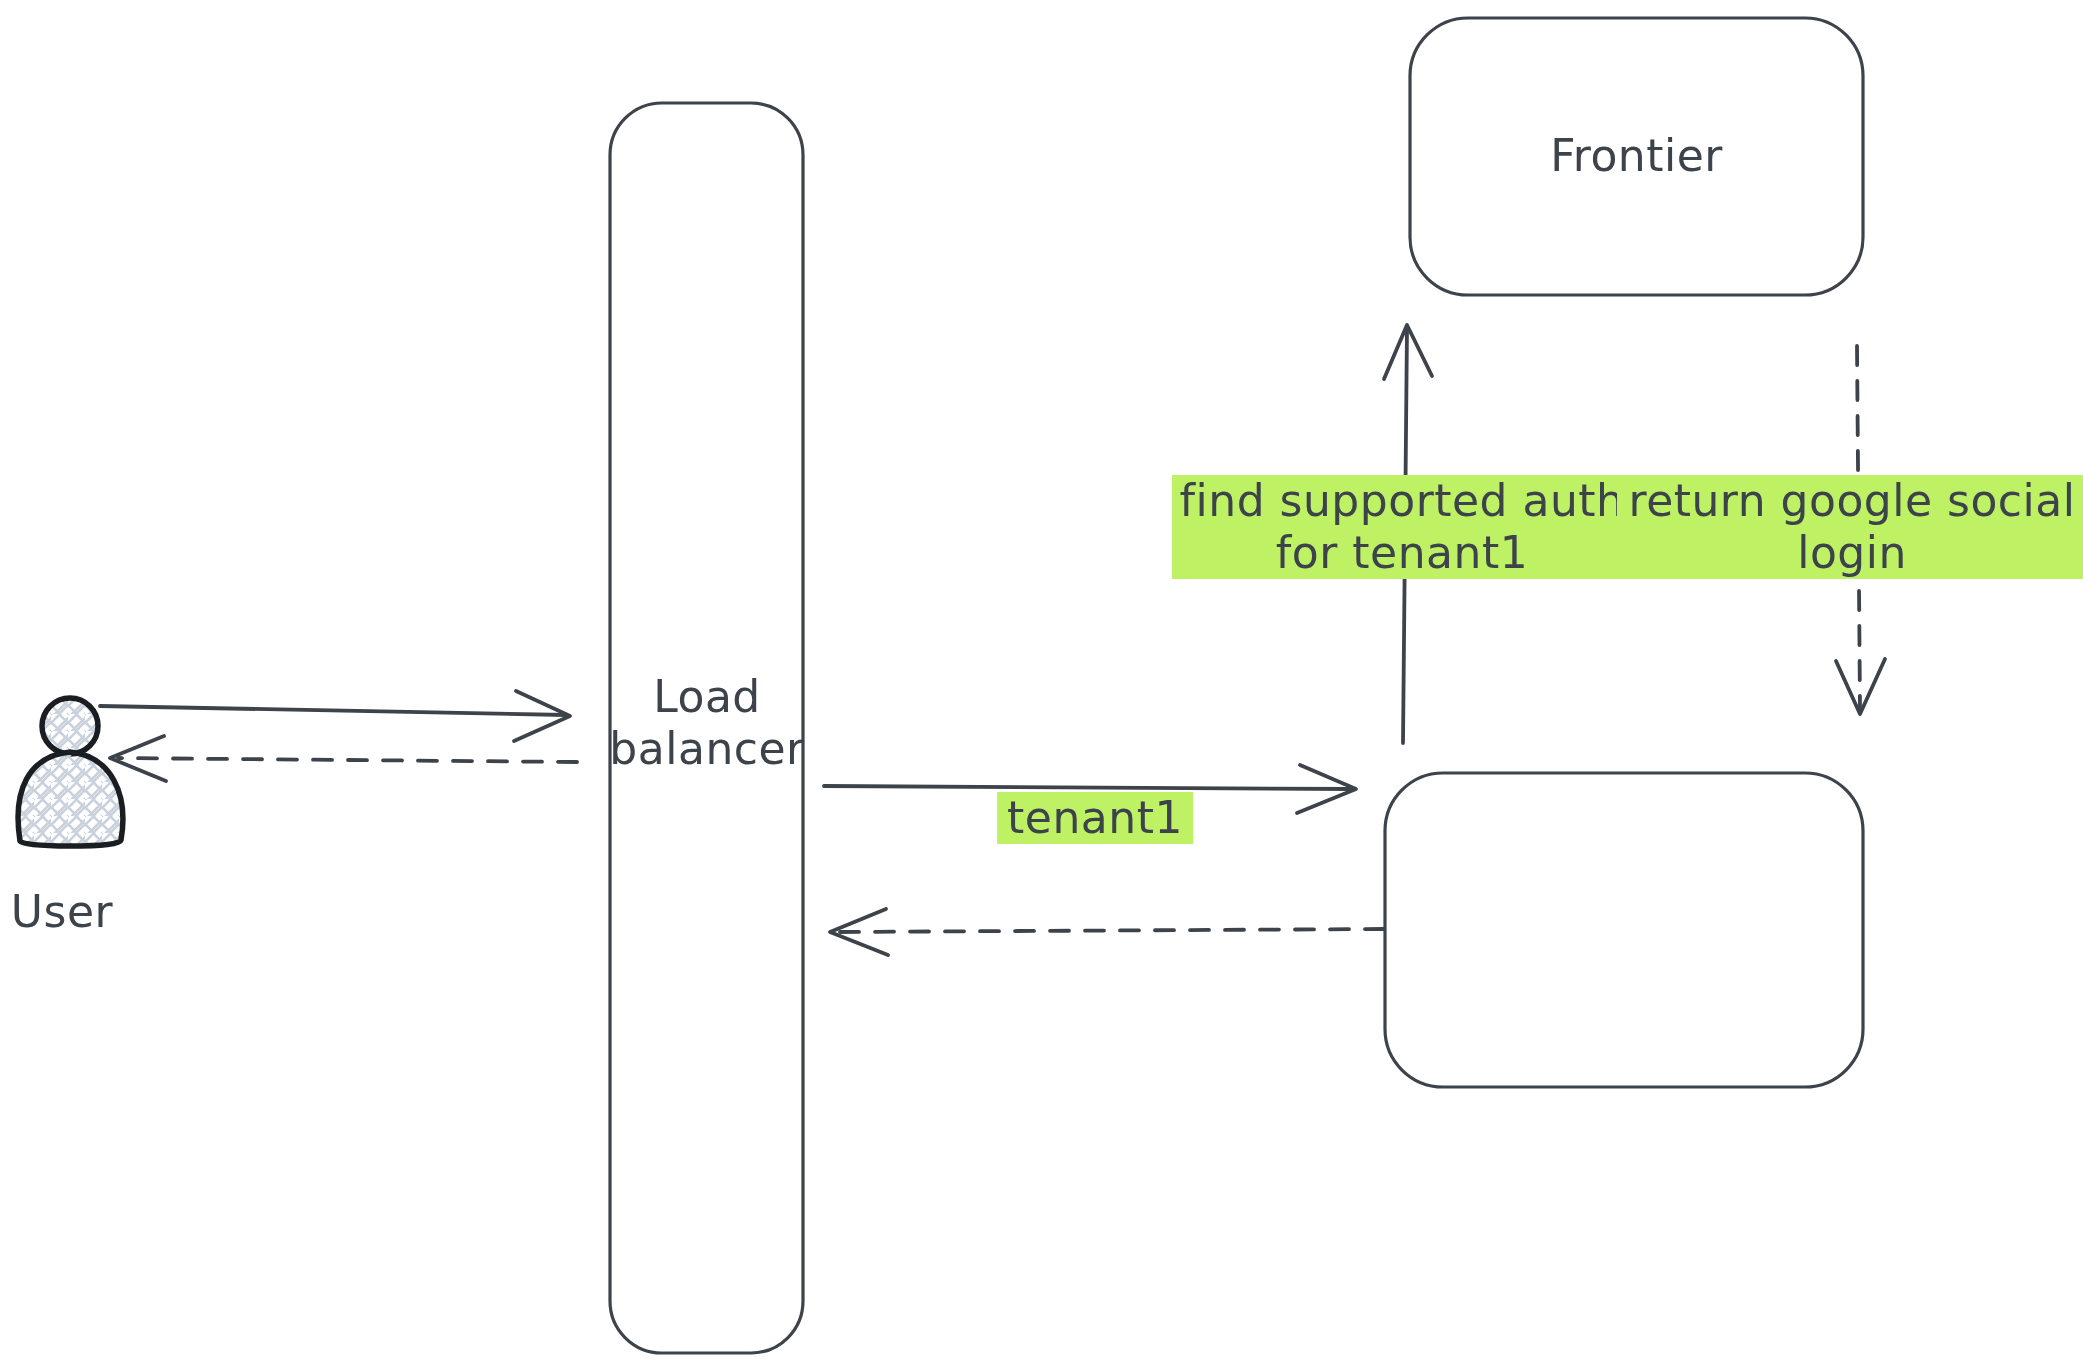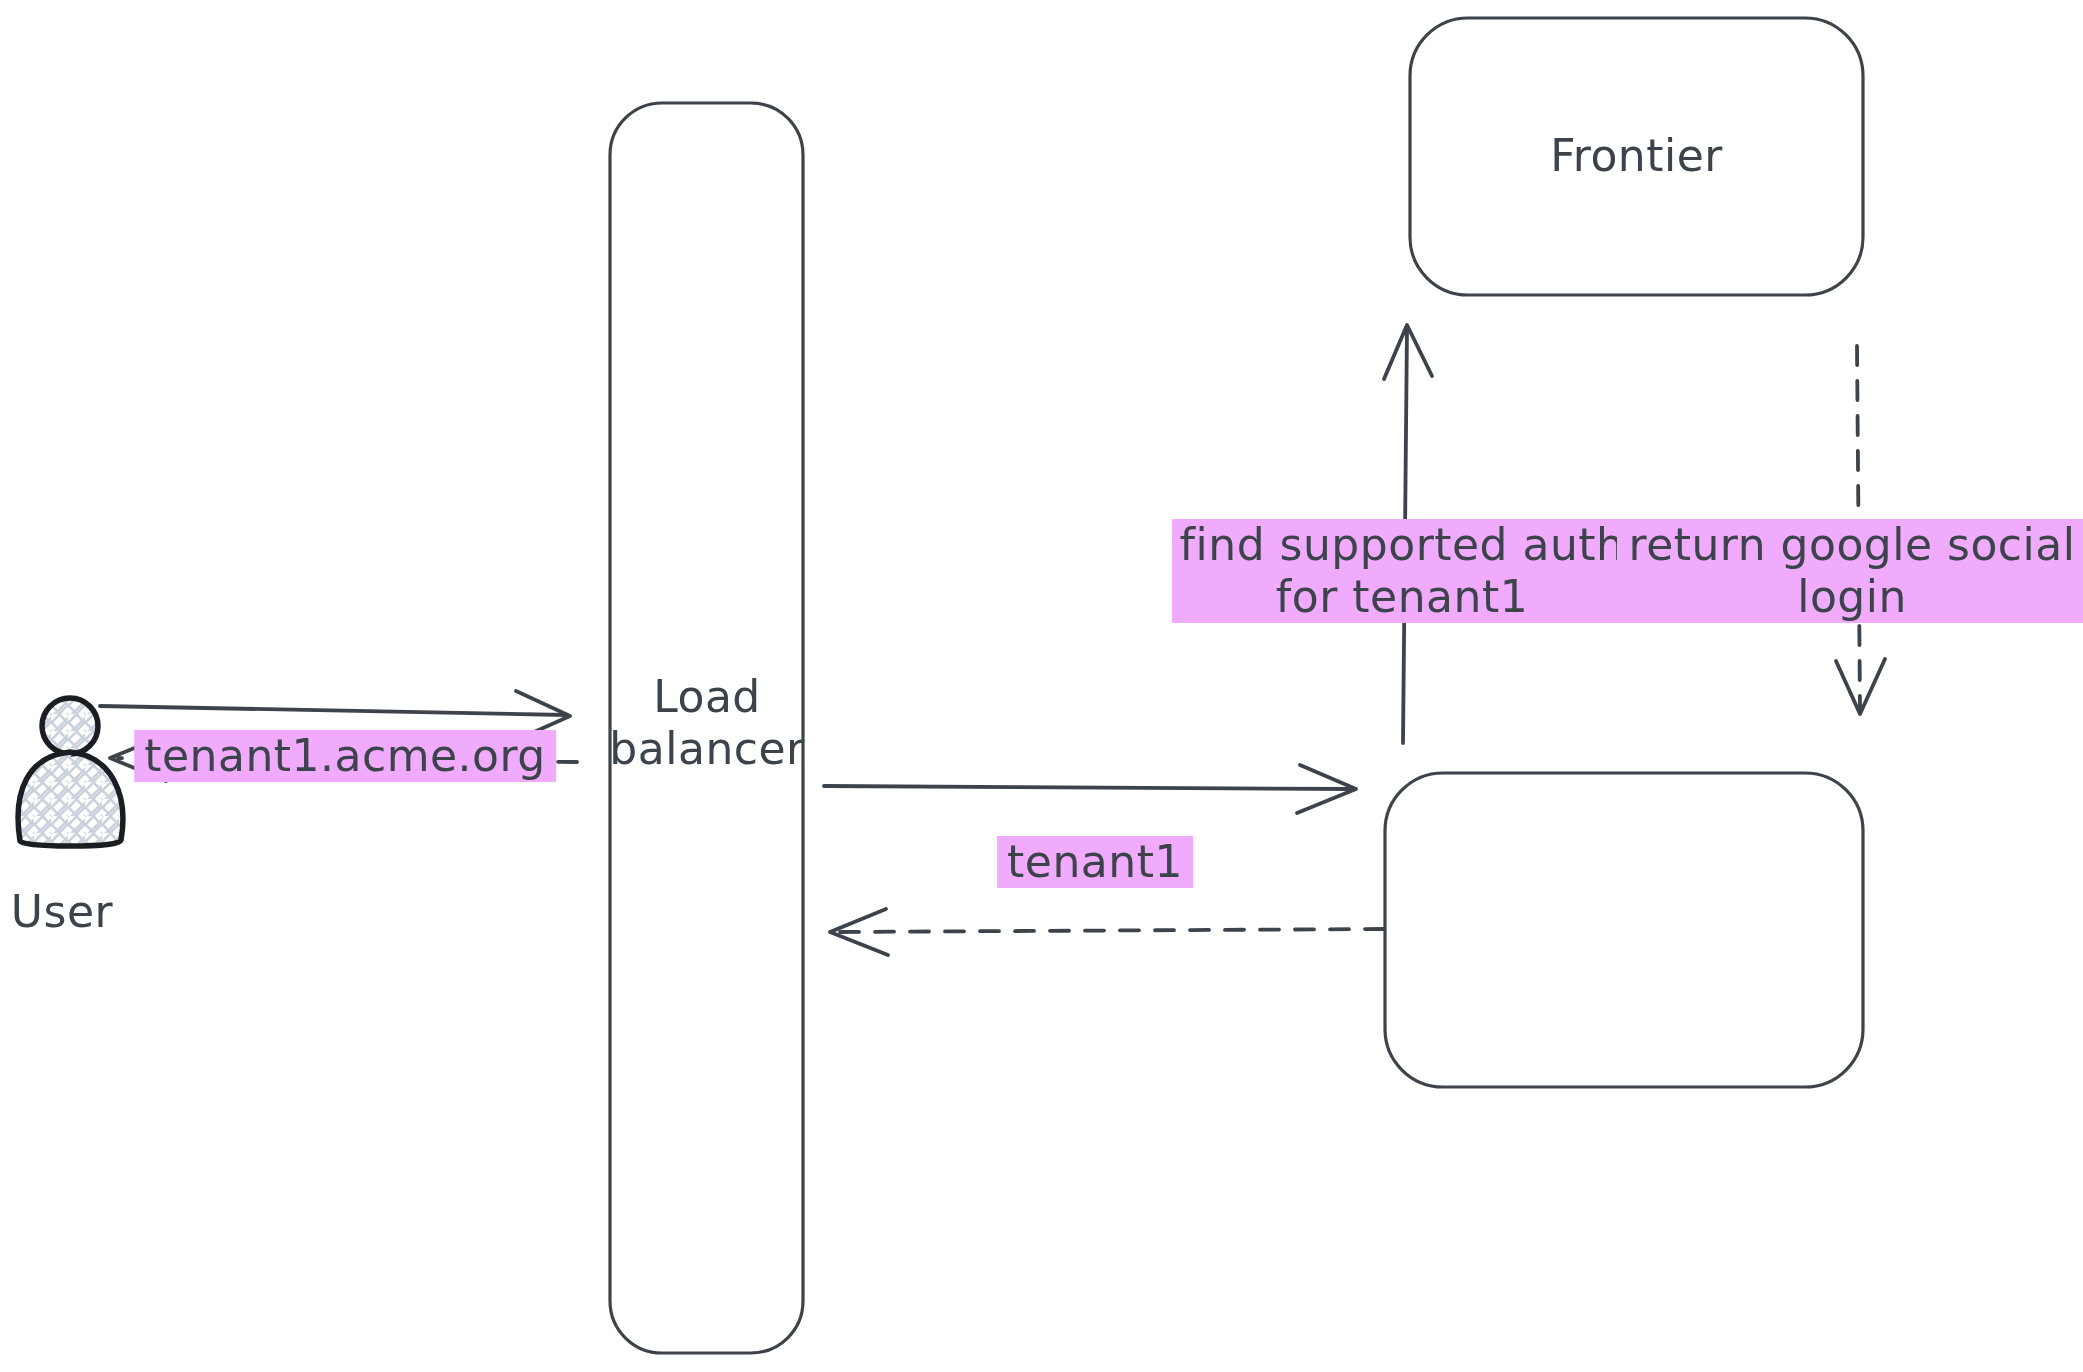--- a/index.html
+++ b/index.html
@@ -25,21 +25,21 @@
   .lbl {
     position: absolute;
     font-size: 44px;
     line-height: 52px;
     color: #3d434b;
     text-align: center;
     white-space: nowrap;
     letter-spacing: 0.5px;
   }
   .lbl.wrap { white-space: normal; }
-  .lbl.on-line { background: #f0abfc; padding: 0 10px; margin-top: 44px; }
+  .lbl.on-line { background: #bef264; padding: 0 10px; }
 </style>
 </head>
 <body>
 
 <div class="canvas">
 
   <svg class="layer" viewBox="0 0 2083 1372">
     <defs>
       <pattern id="hatch" width="17" height="17" patternUnits="userSpaceOnUse">
         <path d="M-4 13 L13 -4 M4 21 L21 4" stroke="#c9d1dc" stroke-width="2.6" fill="none"></path>
@@ -90,21 +90,20 @@
     </g>
   </svg>
 
   <div class="lbl" style="left:2px; top:850px; width:120px;margin-top:36px;">User</div>
 
   <div class="lbl" style="left:1410px; top:130px; width:453px;">Frontier</div>
 
   <div class="lbl wrap" style="left:607px; top:671px; width:200px;">Load balancer</div>
 
 
-  <div class="lbl on-line" style="left:345px; top:686px; transform:translateX(-50%);">tenant1.acme.org</div>
 
   <div class="lbl on-line" style="left:1095px; top:792px; transform:translateX(-50%);">tenant1</div>
 
 
   <div class="lbl wrap on-line" style="left:1172px; top:475px; width:460px; padding:0;">find supported auth for tenant1</div>
 
   <div class="lbl wrap on-line" style="left:1617px; top:475px; width:470px; padding:0;">return google social login</div>
 
 </div>
 

